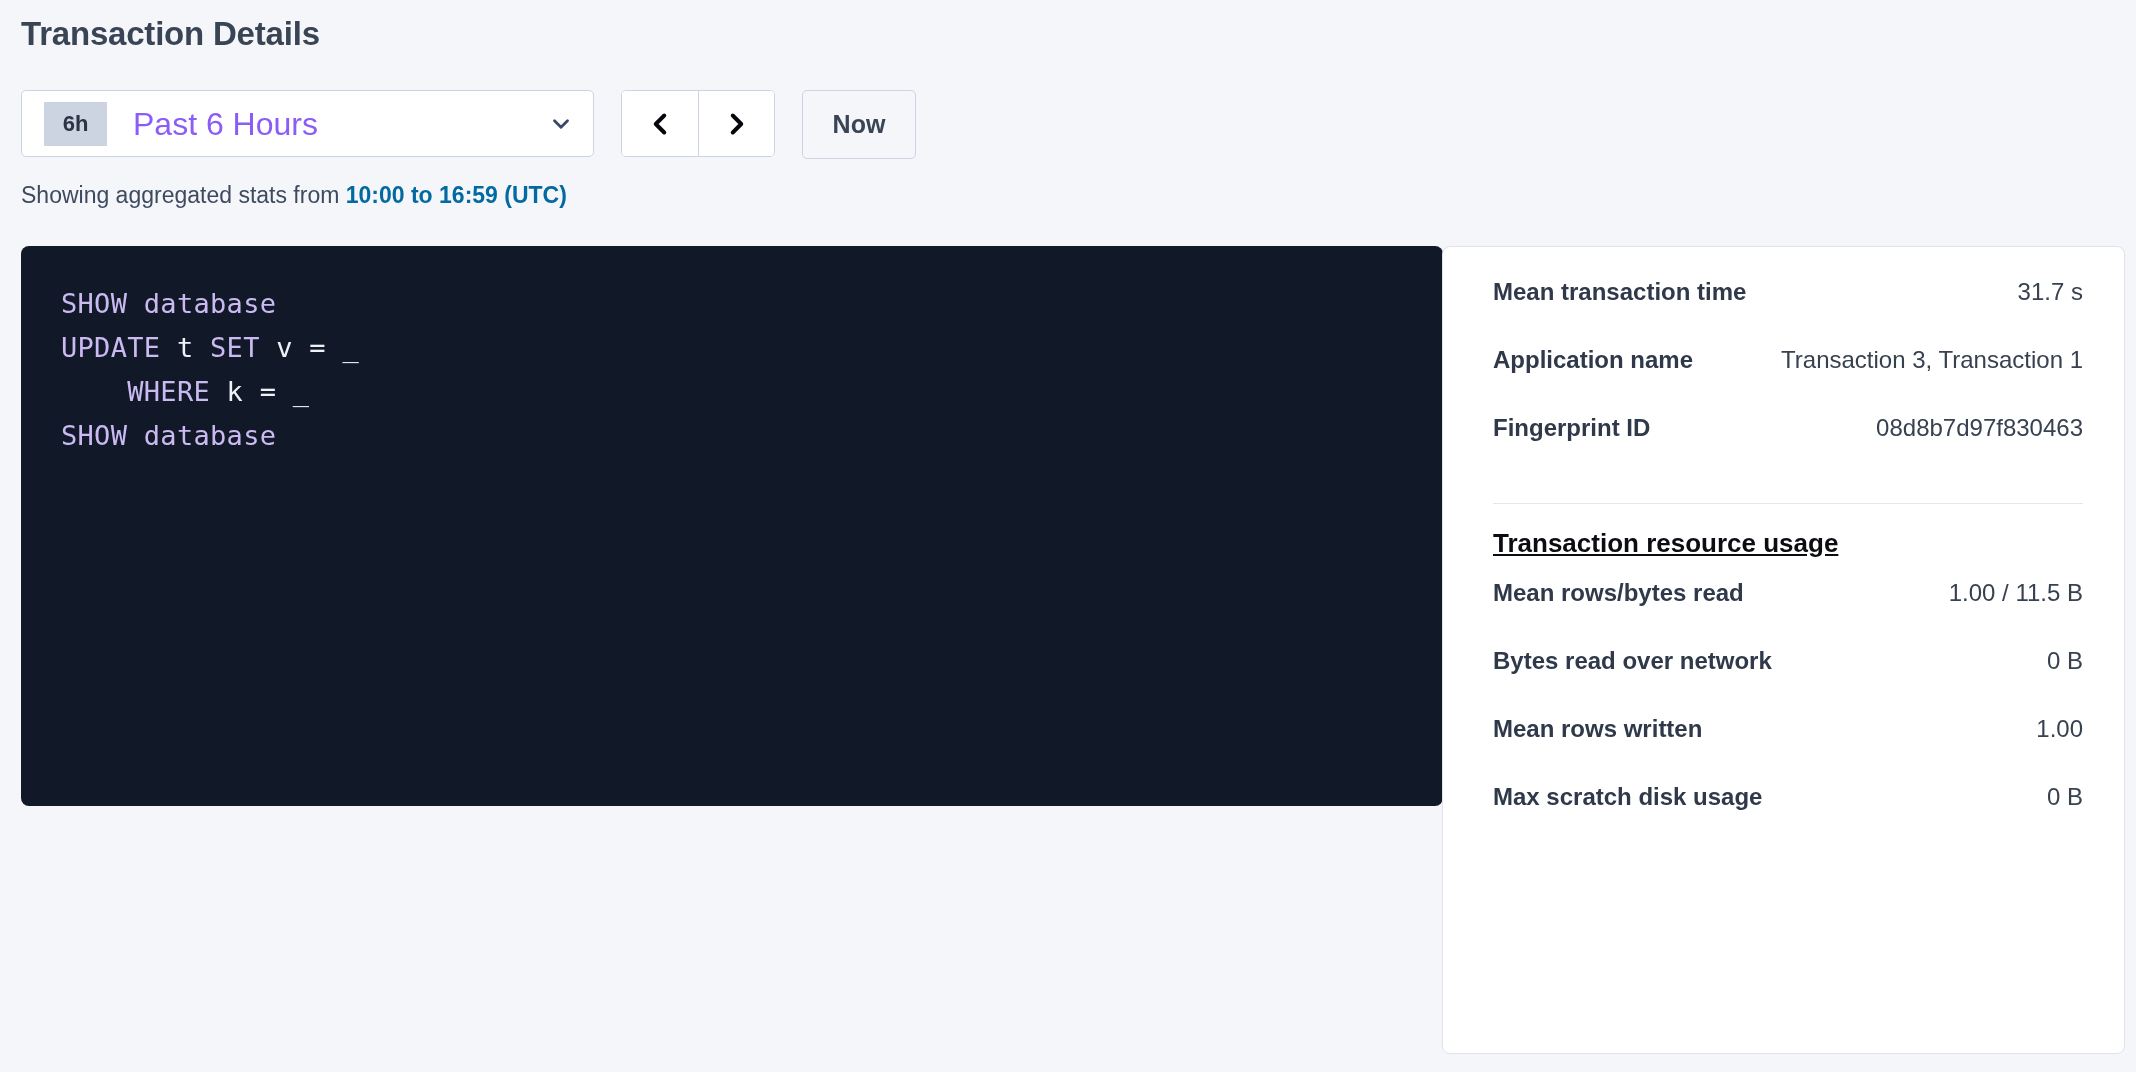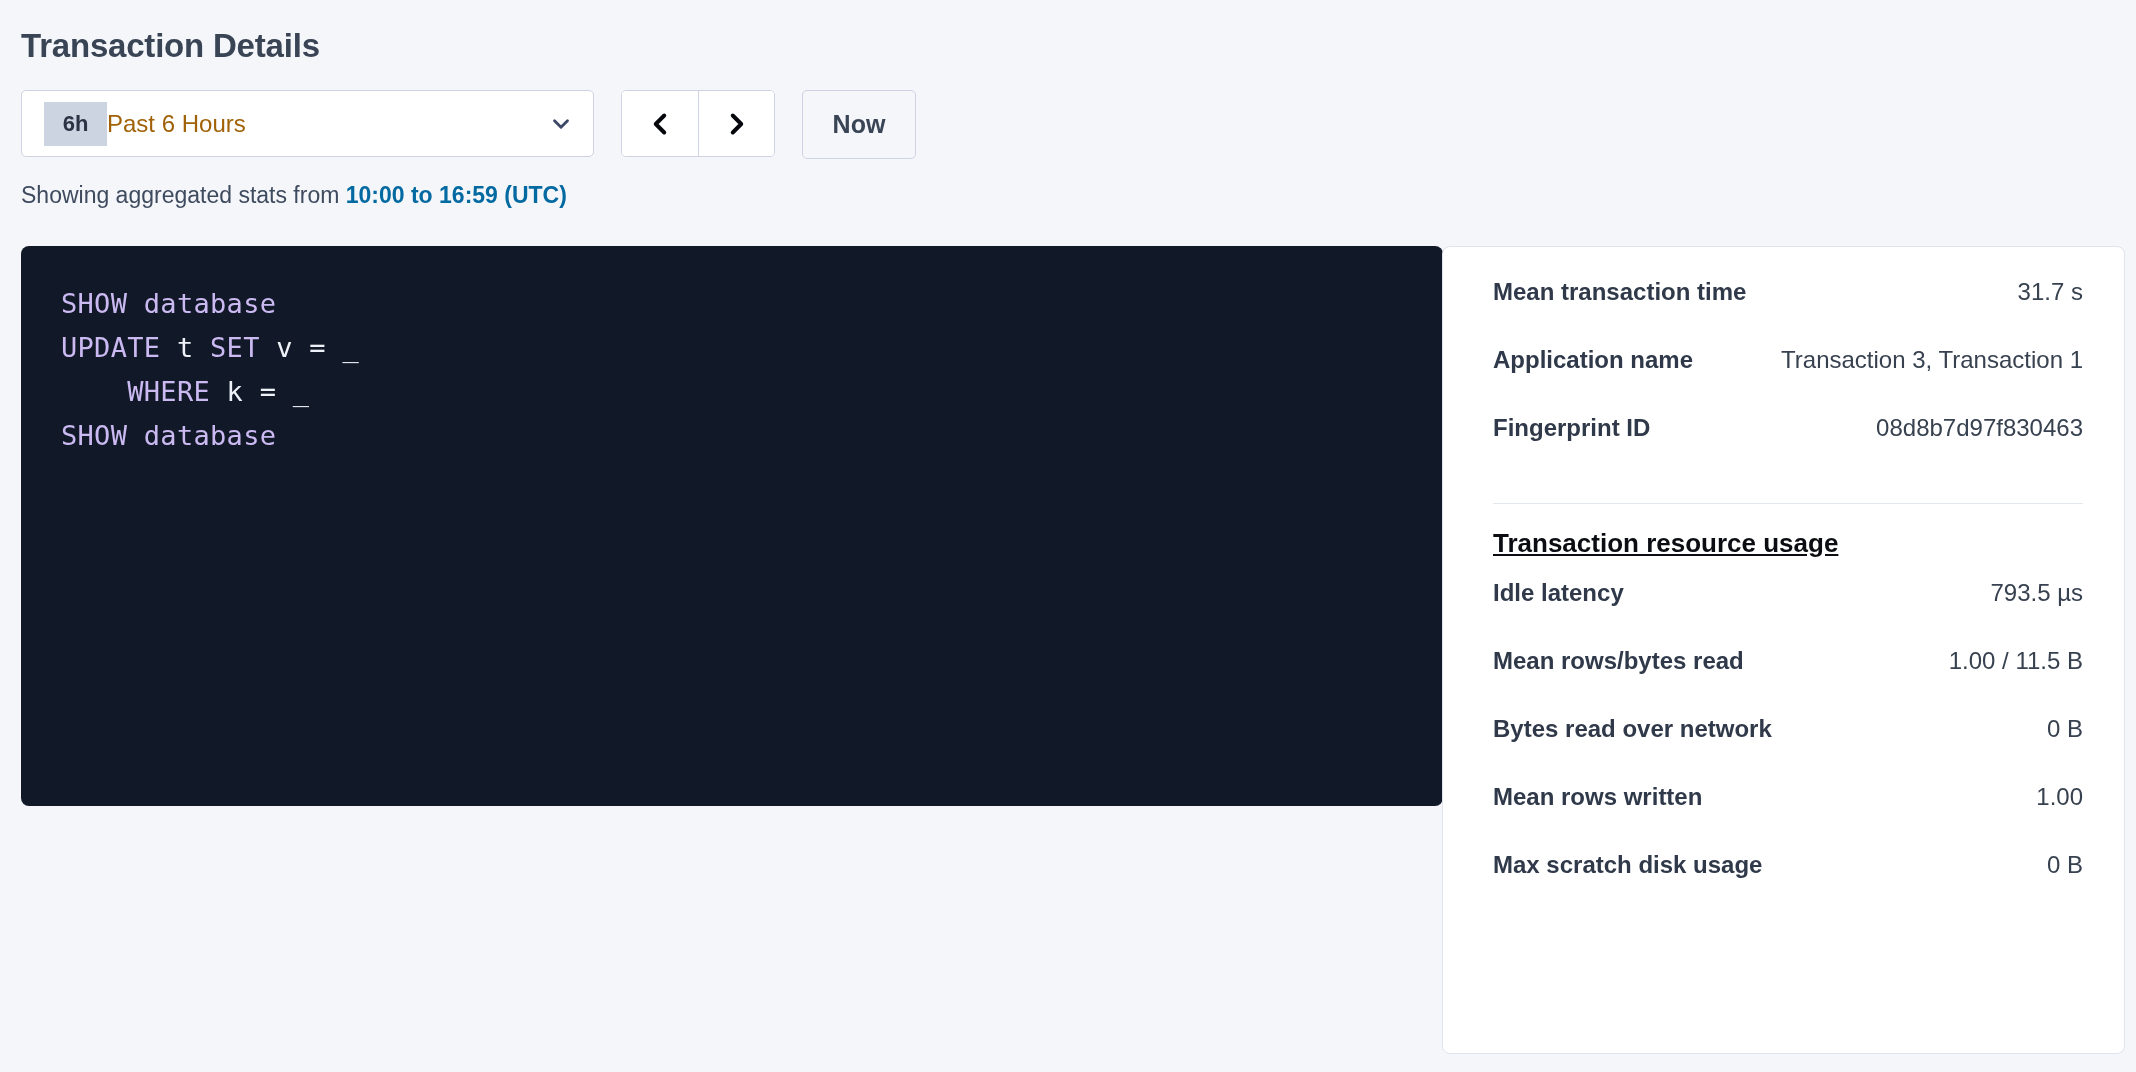--- a/index.html
+++ b/index.html
@@ -18,21 +18,21 @@
     width: 2136px;
     height: 1072px;
     background: #f4f6fa;
     overflow: hidden;
   }
 
   
   .page-title {
     position: absolute;
     left: 21px;
-    top: 26px;
+    top: 14px;
     font-size: 33px;
     font-weight: 700;
     color: #394455;
     letter-spacing: -0.2px;
     line-height: 40px;
   }
 
   
   .toolbar {
     position: absolute;
@@ -65,22 +65,23 @@
     font-size: 22px;
     font-weight: 700;
     display: flex;
     align-items: center;
     justify-content: center;
     padding: 0 12px;
   }
 
   .time-label {
     flex: 1 1 auto;
-    font-size: 24px;
-    color: #a16207;
+    margin-left: 26px;
+    font-size: 32px;
+    color: #8b5cf6;
     font-weight: 400;
     line-height: 30px;
   }
 
   .chevron-down {
     flex: 0 0 auto;
     width: 26px;
     height: 26px;
     display: flex;
     align-items: center;
@@ -274,24 +275,20 @@
         </div>
         <div class="kv-row">
           <div class="kv-label">Fingerprint ID</div>
           <div class="kv-value">08d8b7d97f830463</div>
         </div>
       </div>
     <div class="divider"></div>
     <div class="section-heading">Transaction resource usage</div>
     <div id="resource-rows">
         <div class="kv-row">
-          <div class="kv-label">Idle latency</div>
-          <div class="kv-value">793.5 µs</div>
-        </div>
-        <div class="kv-row">
           <div class="kv-label">Mean rows/bytes read</div>
           <div class="kv-value">1.00 / 11.5 B</div>
         </div>
         <div class="kv-row">
           <div class="kv-label">Bytes read over network</div>
           <div class="kv-value">0 B</div>
         </div>
         <div class="kv-row">
           <div class="kv-label">Mean rows written</div>
           <div class="kv-value">1.00</div>

